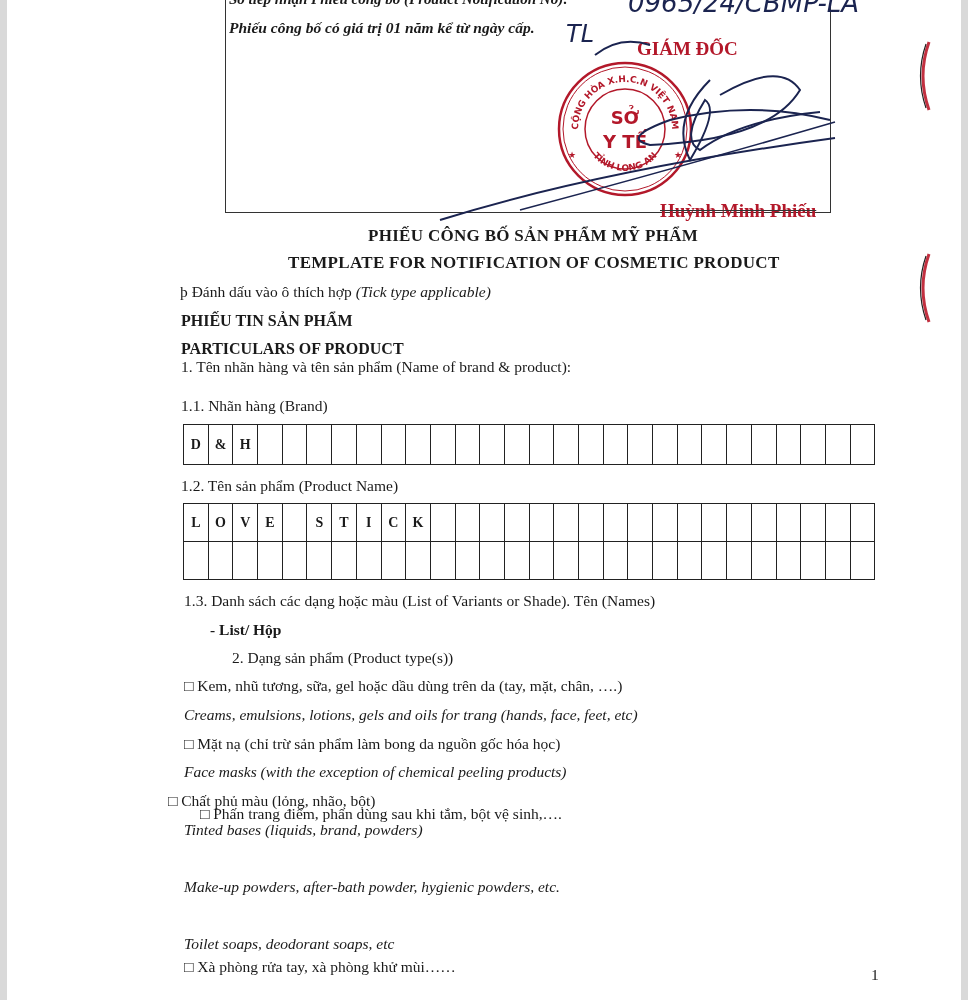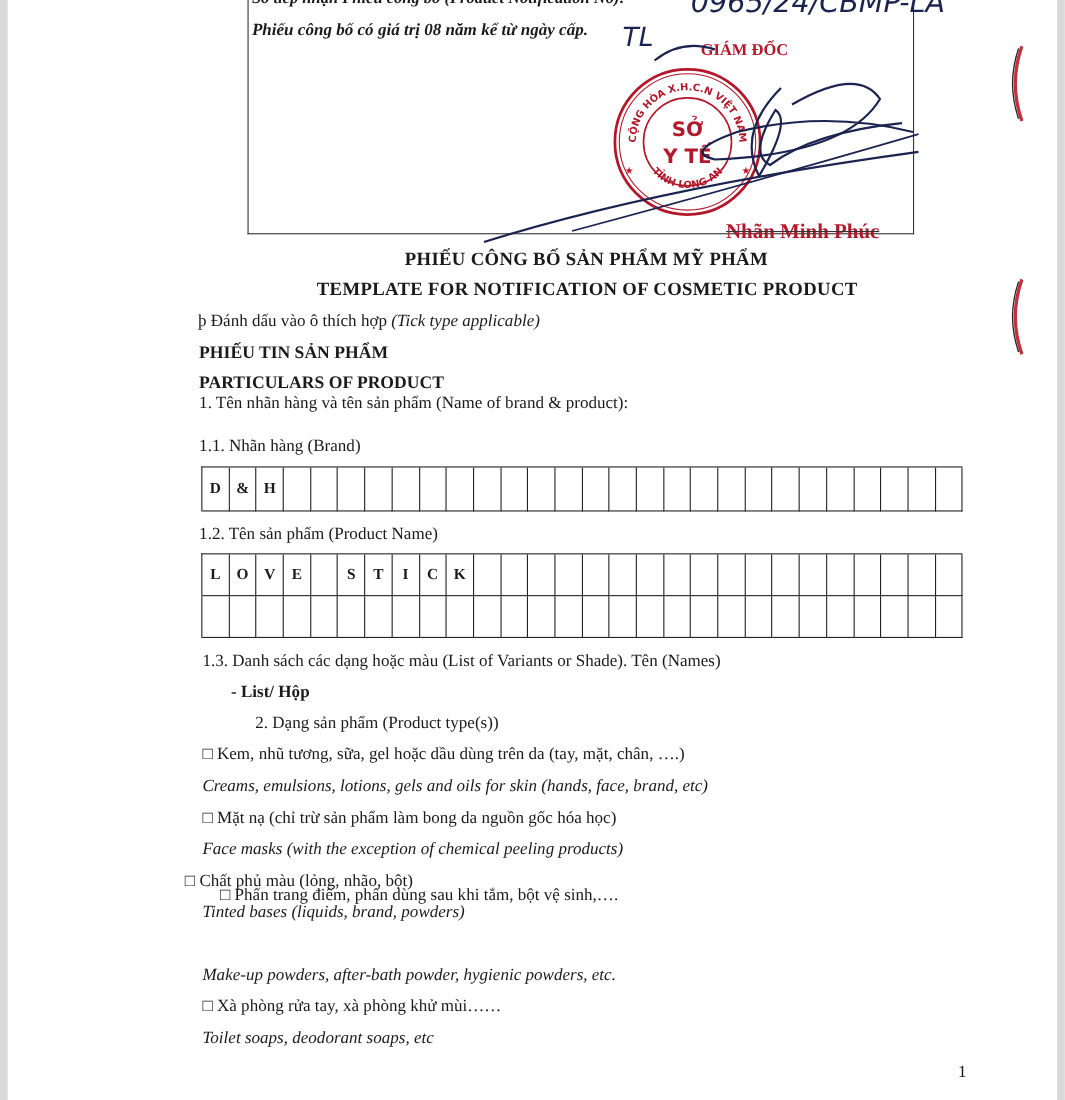--- a/index.html
+++ b/index.html
@@ -32,23 +32,23 @@
   <path d="M11 4 Q0 36 11 68" stroke="#222" stroke-width="1.2" fill="none"></path>
 </svg>
 <svg class="paren" style="left:915px;top:252px" width="20" height="72">
   <path d="M14 2 Q2 36 14 70" stroke="#c23040" stroke-width="3" fill="none"></path>
   <path d="M11 4 Q0 36 11 68" stroke="#222" stroke-width="1.2" fill="none"></path>
 </svg>
 
 <div class="topbox"></div>
 <div class="abs it b body" style="left:229px;top:-9px;font-size:15px;">Số tiếp nhận Phiếu công bố (Product Notification No):</div>
 <div class="abs hand" style="left:628px;top:-12px;font-size:26px;">0965/24/CBMP-LA</div>
-<div class="abs it b" style="left:229px;top:19px;font-size:15.5px;">Phiếu công bố có giá trị 08 năm kể từ ngày cấp.</div>
+<div class="abs it b" style="left:229px;top:19px;font-size:15.5px;">Phiếu công bố có giá trị 01 năm kể từ ngày cấp.</div>
 <div class="abs hand" style="left:566px;top:20px;font-size:24px;">TL</div>
-<div class="abs b red" style="left:637px;top:38px;font-size:15px;">GIÁM ĐỐC</div>
+<div class="abs b red" style="left:637px;top:38px;font-size:19px;">GIÁM ĐỐC</div>
 
 <svg class="stamp" viewBox="0 0 138 138">
   <defs>
     <path id="arcTop" d="M22 69 A47 47 0 0 1 116 69"></path>
     <path id="arcBot" d="M28 78 A42 42 0 0 0 110 78"></path>
   </defs>
   <circle cx="69" cy="69" r="66" fill="none" stroke="#b3182a" stroke-width="2.5"></circle>
   <circle cx="69" cy="69" r="62" fill="none" stroke="#b3182a" stroke-width="1"></circle>
   <circle cx="69" cy="69" r="40" fill="none" stroke="#b3182a" stroke-width="1.5"></circle>
   <text font-family="DejaVu Sans, sans-serif" font-size="9" font-weight="bold" fill="#b3182a">
@@ -64,21 +64,21 @@
 </svg>
 
 <svg class="abs" style="left:420px;top:20px" width="420" height="205">
   <path d="M230 25 Q200 15 175 35" stroke="#1b2450" stroke-width="2" fill="none"></path>
   <path d="M290 60 Q250 100 270 140 Q300 90 285 80 Q260 120 280 130 Q320 100 400 92" stroke="#1b2450" stroke-width="2" fill="none"></path>
   <path d="M300 75 Q360 40 380 70 Q350 120 230 125 Q200 118 250 100 Q330 80 410 100" stroke="#1b2450" stroke-width="2" fill="none"></path>
   <path d="M20 200 Q180 150 415 118" stroke="#1b2450" stroke-width="2" fill="none"></path>
   <path d="M100 190 Q250 150 415 102" stroke="#1b2450" stroke-width="1.6" fill="none"></path>
 </svg>
 
-<div class="abs b red" style="left:660px;top:200px;font-size:19px;text-decoration:line-through;text-decoration-color:#333;">Nhãn Minh Phúc</div>
+<div class="abs b red" style="left:660px;top:200px;font-size:19px;text-decoration:line-through;text-decoration-color:#333;">Huỳnh Minh Phiếu</div>
 
 <div class="abs title" style="left:368px;top:226px;">PHIẾU CÔNG BỐ SẢN PHẨM MỸ PHẨM</div>
 <div class="abs title" style="left:288px;top:253px;">TEMPLATE FOR NOTIFICATION OF COSMETIC PRODUCT</div>
 
 <div class="abs body" style="left:180px;top:283px;">
   <span>þ Đánh dấu vào ô thích hợp</span>
   <span class="it">(Tick type applicable)</span>
 </div>
 <div class="abs b body" style="left:181px;top:312px;font-size:16px;">PHIẾU TIN SẢN PHẨM</div>
 <div class="abs b body" style="left:181px;top:340px;font-size:16px;">PARTICULARS OF PRODUCT</div>
@@ -180,39 +180,39 @@
 
 <div class="abs body" style="left:184px;top:592px;">1.3. Danh sách các dạng hoặc màu (List of Variants or Shade). Tên (Names)</div>
 <div class="abs b body" style="left:210px;top:621px;">- List/ Hộp</div>
 <div class="abs body" style="left:184px;top:649px;margin-left:48px;">2. Dạng sản phẩm (Product type(s))</div>
 
 <div id="types"></div>
 <div class="abs body" style="left:184px;top:677px;">
   <span>□</span>
   <span>Kem, nhũ tương, sữa, gel hoặc dầu dùng trên da (tay, mặt, chân, ….)</span>
 </div>
-<div class="abs it body" style="left:184px;top:706px;">Creams, emulsions, lotions, gels and oils for skin (hands, face, brand, etc)</div>
+<div class="abs it body" style="left:184px;top:706px;">Creams, emulsions, lotions, gels and oils for trang (hands, face, feet, etc)</div>
 
 <div class="abs body" style="left:184px;top:735px;">
   <span>□</span>
   <span>Mặt nạ (chỉ trừ sản phẩm làm bong da nguồn gốc hóa học)</span>
 </div>
 <div class="abs it body" style="left:184px;top:763px;">Face masks (with the exception of chemical peeling products)</div>
 
 <div class="abs body" style="left:168px;top:792px;">
   <span>□</span>
   <span>Chất phủ màu (lỏng, nhão, bột)</span>
 </div>
 <div class="abs it body" style="left:184px;top:821px;">Tinted bases (liquids, brand, powders)</div>
 
 <div class="abs body" style="left:184px;top:805px;padding-left:16px;">
   <span>□</span>
   <span>Phấn trang điểm, phấn dùng sau khi tắm, bột vệ sinh,….</span>
 </div>
 <div class="abs it body" style="left:184px;top:878px;">Make-up powders, after-bath powder, hygienic powders, etc.</div>
 
-<div class="abs body" style="left:184px;top:906px;">
+<div class="abs body" style="left:184px;top:958px;">
   <span>□</span>
   <span>Xà phòng rửa tay, xà phòng khử mùi……</span>
 </div>
 <div class="abs it body" style="left:184px;top:935px;">Toilet soaps, deodorant soaps, etc</div>
 
 <div class="abs body" style="left:871px;top:966px;">1</div>
 
 </body></html>

